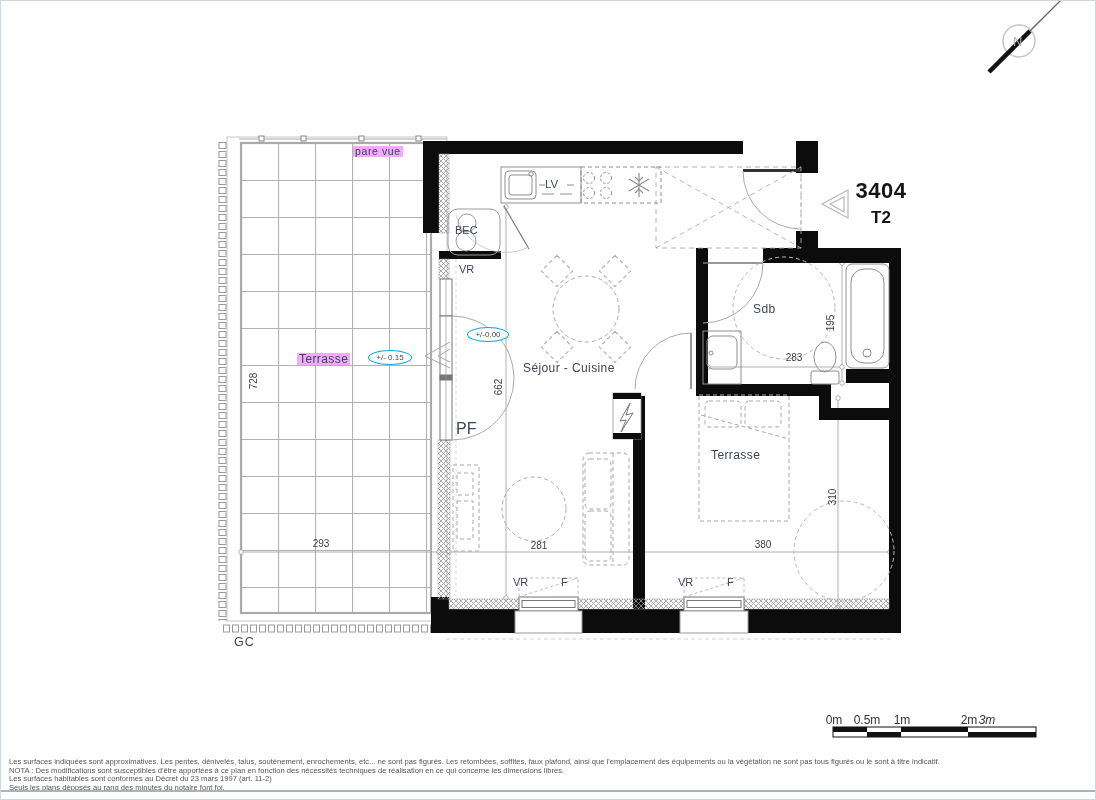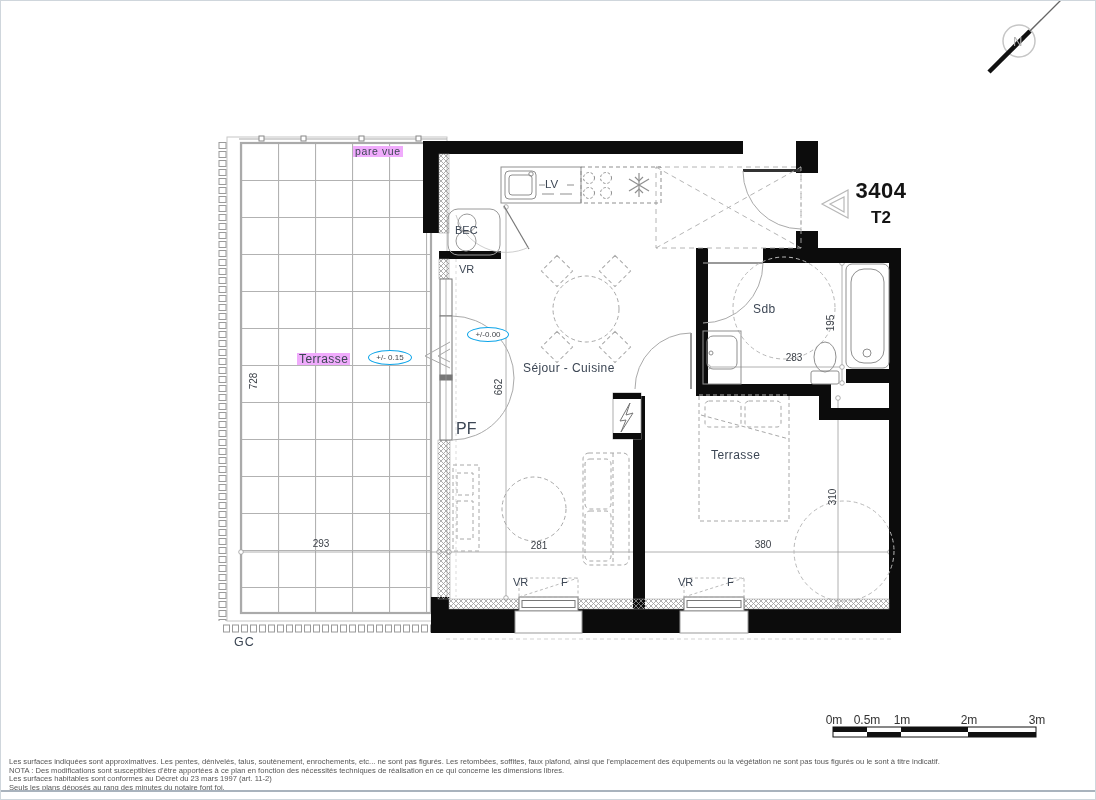--- a/index.html
+++ b/index.html
@@ -281,21 +281,21 @@
   <div class="unit-num">3404</div>
   <div class="unit-typ">T2</div>
 </div>
 
 <div class="north-n">N</div>
 
 <div class="scl" style="left:818px;">0m</div>
 <div class="scl" style="left:851px;">0.5m</div>
 <div class="scl" style="left:886px;">1m</div>
 <div class="scl" style="left:953px;">2m</div>
-<div class="scl" style="left:1021px;">3m</div>
+<div class="scl" style="left:971px;font-style:italic;">3m</div>
 
 <div class="nota">
   <div>Les surfaces indiquées sont approximatives. Les pentes, dénivelés, talus, soutènement, enrochements, etc... ne sont pas figurés. Les retombées, soffites, faux plafond, ainsi que l'emplacement des équipements ou la végétation ne sont pas tous figurés ou le sont à titre indicatif.</div>
   <div>NOTA : Des modifications sont susceptibles d'être apportées à ce plan en fonction des nécessités techniques de réalisation en ce qui concerne les dimensions libres.</div>
   <div>Les surfaces habitables sont conformes au Décret du 23 mars 1997 (art. 11-2)</div>
   <div>Seuls les plans déposés au rang des minutes du notaire font foi.</div>
 </div>
 
 <div class="bottom-rule"></div>
 </div>

